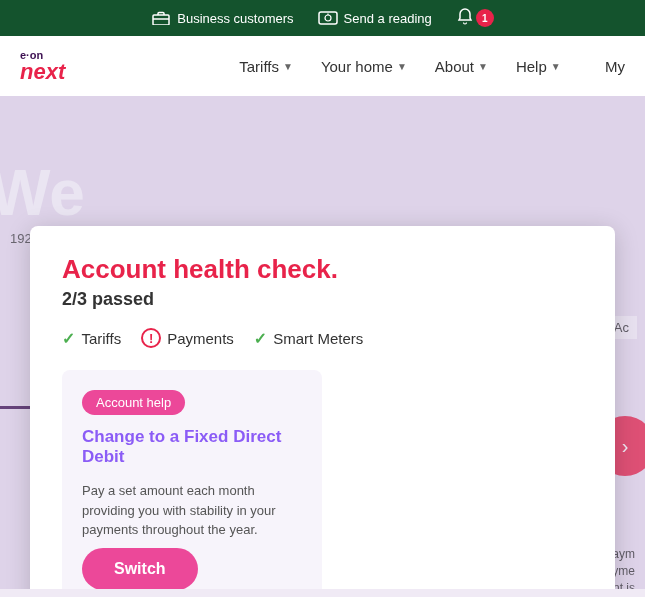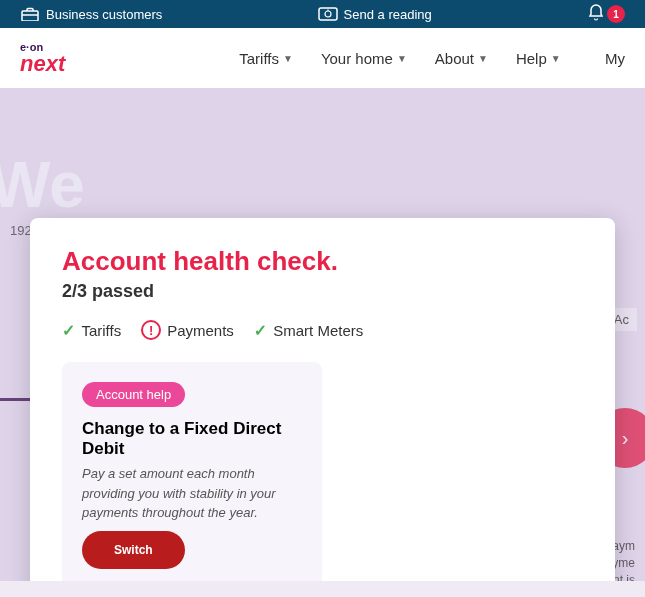--- a/index.html
+++ b/index.html
@@ -7,25 +7,25 @@
       font-family: Arial, sans-serif;
       width: 645px;
       height: 597px;
       overflow: hidden;
       background: #f0eaf5;
       position: relative;
     }
 
     
     .top-bar {
-      background: #0c4a6e;
-      height: 28px;
-      display: flex;
-      align-items: center;
-      justify-content: space-between;
+      background: #14532d;
+      height: 36px;
+      display: flex;
+      align-items: center;
+      justify-content: center;
       padding: 0 20px;
       gap: 24px;
     }
     .top-bar-item {
       display: flex;
       align-items: center;
       gap: 6px;
       color: white;
       font-size: 13px;
       cursor: pointer;
@@ -278,37 +278,36 @@
       border-radius: 20px;
       padding: 5px 14px;
       font-size: 13px;
       font-weight: 500;
       display: inline-block;
       margin-bottom: 12px;
     }
     .card-title {
       font-size: 17px;
       font-weight: bold;
-      color: #000000;
-      margin-bottom: 5px;
+      color: #8b5cf6;
+      margin-bottom: 14px;
     }
     .card-desc {
       font-size: 13px;
       color: #555;
       line-height: 1.5;
       margin-bottom: 8px;
-      font-style: italic;
     }
     .card-switch-btn {
-      background: #b91c1c;
+      background: #ec4899;
       color: white;
       border: none;
       border-radius: 24px;
       padding: 12px 32px;
-      font-size: 12px;
+      font-size: 16px;
       font-weight: 600;
       cursor: pointer;
     }
   </style>
 </head>
 <body>
 
 <div class="top-bar">
   <div class="top-bar-item">
     <span class="top-bar-icon">

